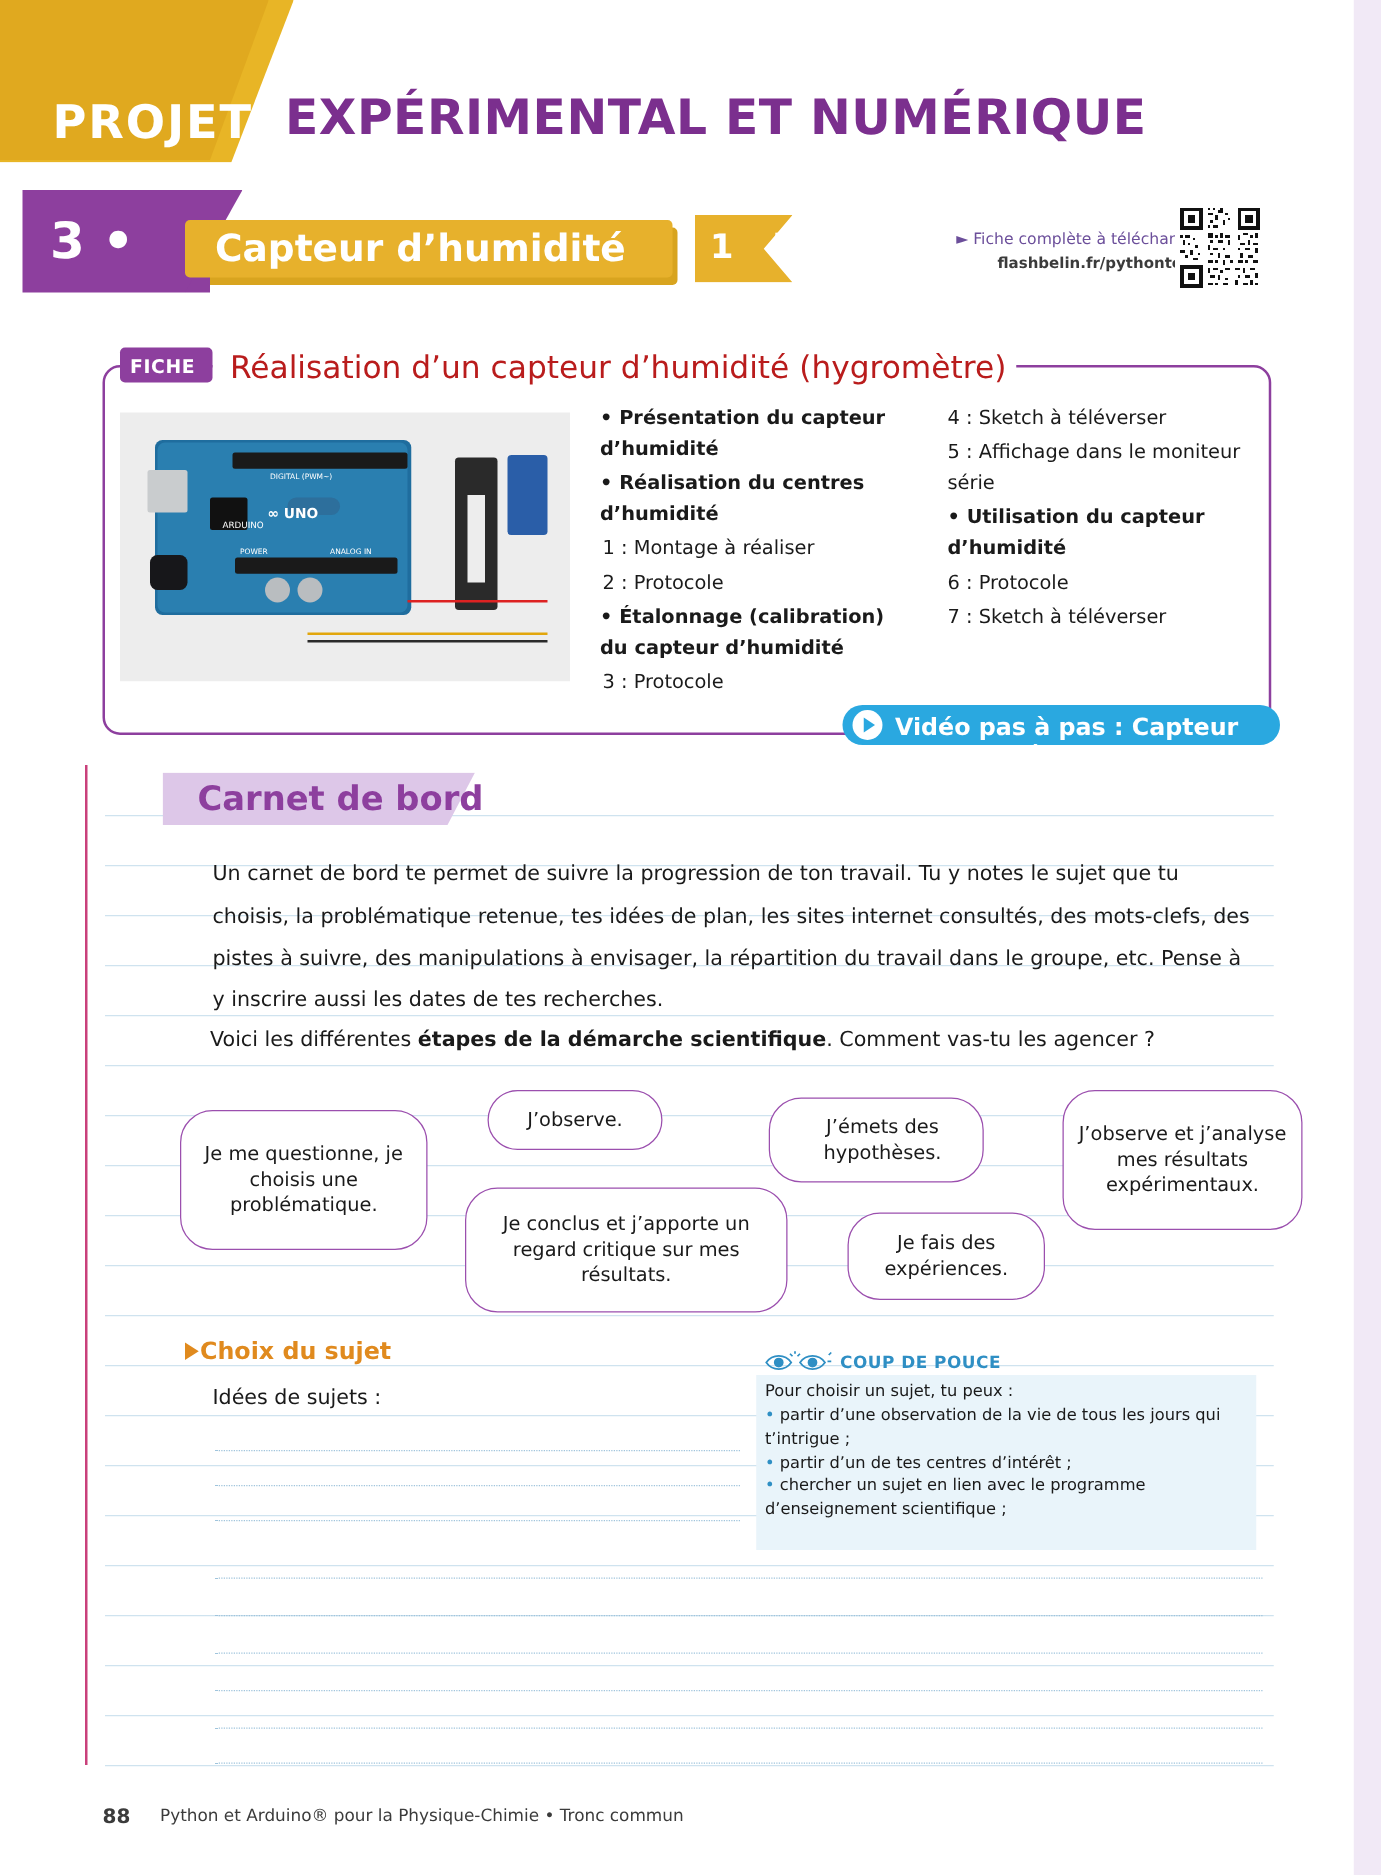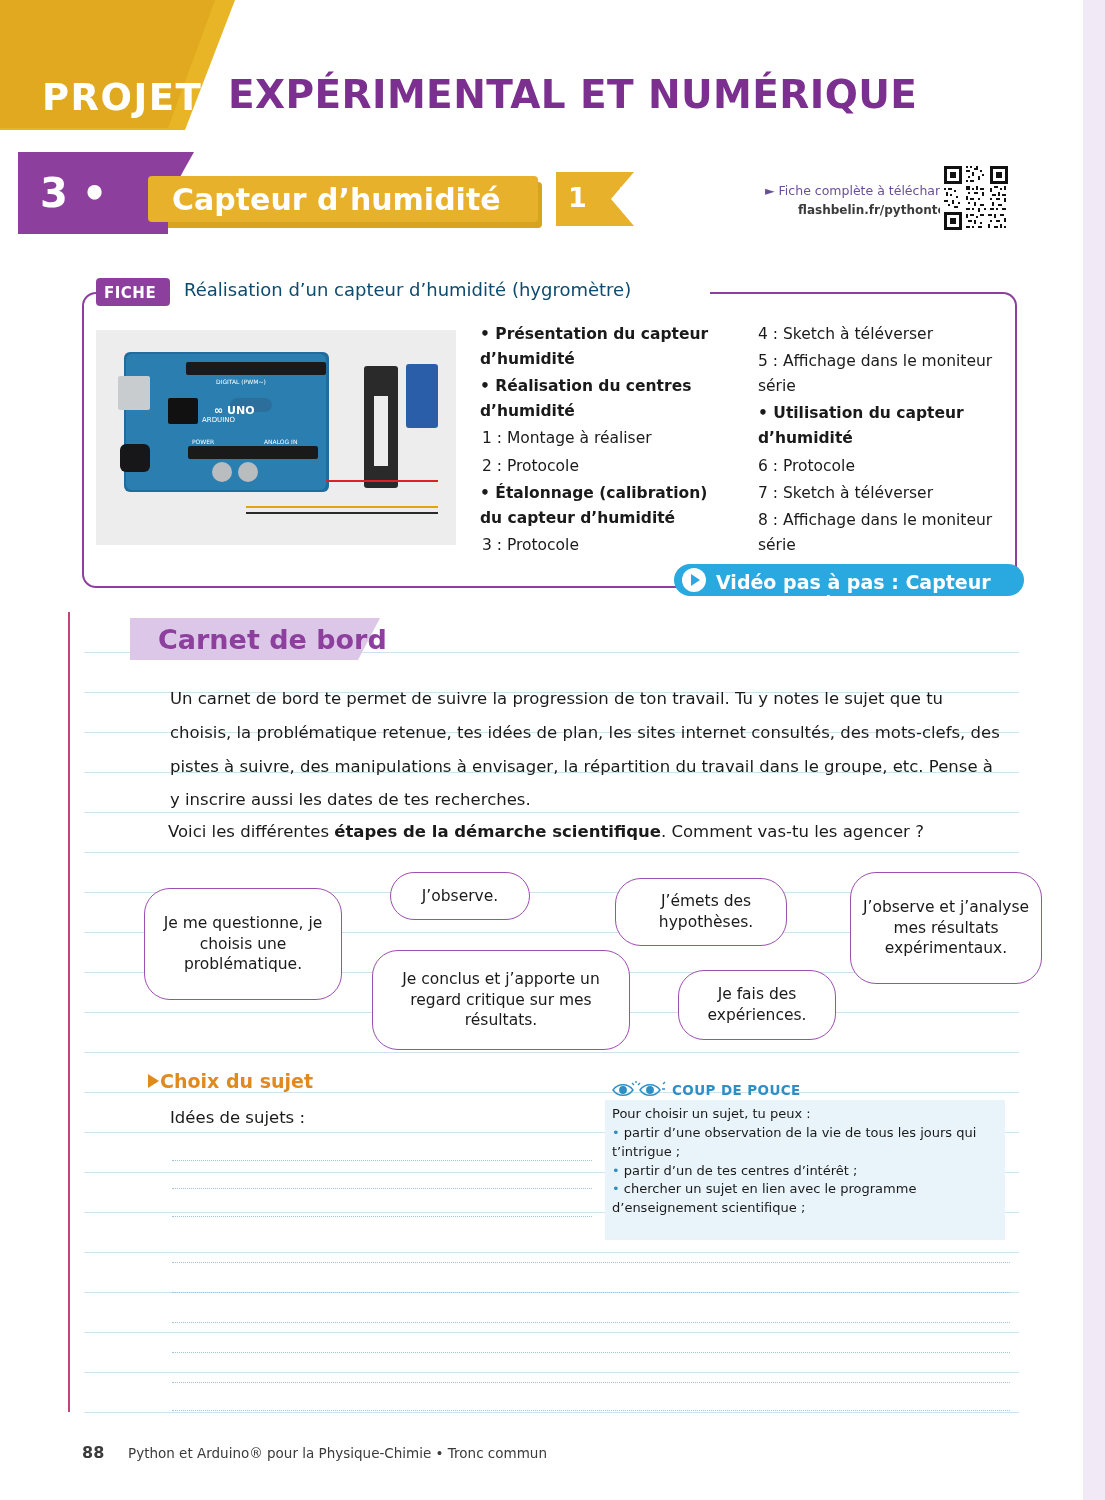--- a/index.html
+++ b/index.html
@@ -90,21 +90,21 @@
   .fiche-tab {
     position:absolute; left:96px; top:278px; width:74px; height:28px;
     background:#8d3f9e; border-radius:4px;
   }
   .fiche-tab-txt {
     position:absolute; left:104px; top:284px;
     font-size:15px; font-weight:bold; color:#ffffff; letter-spacing:0.5px;
   }
   .fiche-title {
     position:absolute; left:176px; top:279px;
-    font-size:18px; color:#0c4a6e;
+    font-size:25px; color:#b91c1c;
     background:#ffffff; padding:0 8px;
   }
   .fiche-mask {
     position:absolute; left:170px; top:286px; width:540px; height:12px; background:#ffffff;
   }
   
   .arduino {
     position:absolute; left:96px; top:330px; width:360px; height:215px;
     background:#ededed; overflow:hidden;
   }
@@ -115,21 +115,21 @@
   .board2 { position:absolute; left:30px; top:24px; width:200px; height:136px; background:#2a7fb0; border-radius:6px;}
   .hdr-top { position:absolute; left:60px; top:8px; width:140px; height:13px; background:#1a1a1a; border-radius:2px;}
   .hdr-bot { position:absolute; left:62px; top:92px; width:130px; height:13px; background:#1a1a1a; border-radius:2px;}
   .chip { position:absolute; left:42px; top:44px; width:30px; height:26px; background:#111; border-radius:2px;}
   .usb { position:absolute; left:-8px; top:22px; width:32px; height:34px; background:#c9ccce; border-radius:2px;}
   .jack { position:absolute; left:-6px; top:90px; width:30px; height:28px; background:#17171a; border-radius:6px;}
   .cap1 { position:absolute; left:104px; top:44px; width:42px; height:14px; background:#2d6f9c; border-radius:8px;}
   .cap2 { position:absolute; left:86px; top:108px; width:20px; height:20px; background:#b9bdc0; border-radius:50%;}
   .cap3 { position:absolute; left:112px; top:108px; width:20px; height:20px; background:#b9bdc0; border-radius:50%;}
   .logo-uno { position:absolute; left:88px; top:50px; font-size:11px; color:#fff; font-weight:bold;}
-  .lbl-arduino { position:absolute; left:52px; top:62px; font-size:7px; color:#fff;margin-left:24px;}
+  .lbl-arduino { position:absolute; left:52px; top:62px; font-size:7px; color:#fff;}
   .lbl-digital { position:absolute; left:90px; top:24px; font-size:6px; color:#fff;}
   .lbl-power { position:absolute; left:66px; top:84px; font-size:6px; color:#fff;}
   .lbl-analog { position:absolute; left:138px; top:84px; font-size:6px; color:#fff;}
   .sensor-probe {
     position:absolute; left:268px; top:36px; width:34px; height:122px;
     background:#2a2a2a; border-radius:3px;
   }
   .probe-slot { position:absolute; left:10px; top:30px; width:14px; height:70px; background:#ededed;}
   .sensor-mod {
     position:absolute; left:310px; top:34px; width:32px; height:64px;
@@ -391,21 +391,20 @@
   <div class="fl-item fl-b">• Étalonnage (calibration) du capteur d’humidité</div>
   <div class="fl-item fl-sub">3 : Protocole</div>
 </div>
 
 <div class="fiche-col2">
   <div class="fl-item">4 : Sketch à téléverser</div>
   <div class="fl-item">5 : Affichage dans le moniteur série</div>
   <div class="fl-item fl-b">• Utilisation du capteur d’humidité</div>
   <div class="fl-item">6 : Protocole</div>
   <div class="fl-item">7 : Sketch à téléverser</div>
-  <div class="fl-item">8 : Affichage dans le moniteur série</div>
 </div>
 
 <div class="video-pill"></div>
 <div class="video-play"></div>
 <div class="video-pill-txt">Vidéo pas à pas : Capteur d’humidité</div>
 
 <div class="notebook">
   <div class="nb-line" style="top:40px"></div>
     <div class="nb-line" style="top:80px"></div>
   <div class="nb-line" style="top:120px"></div>

